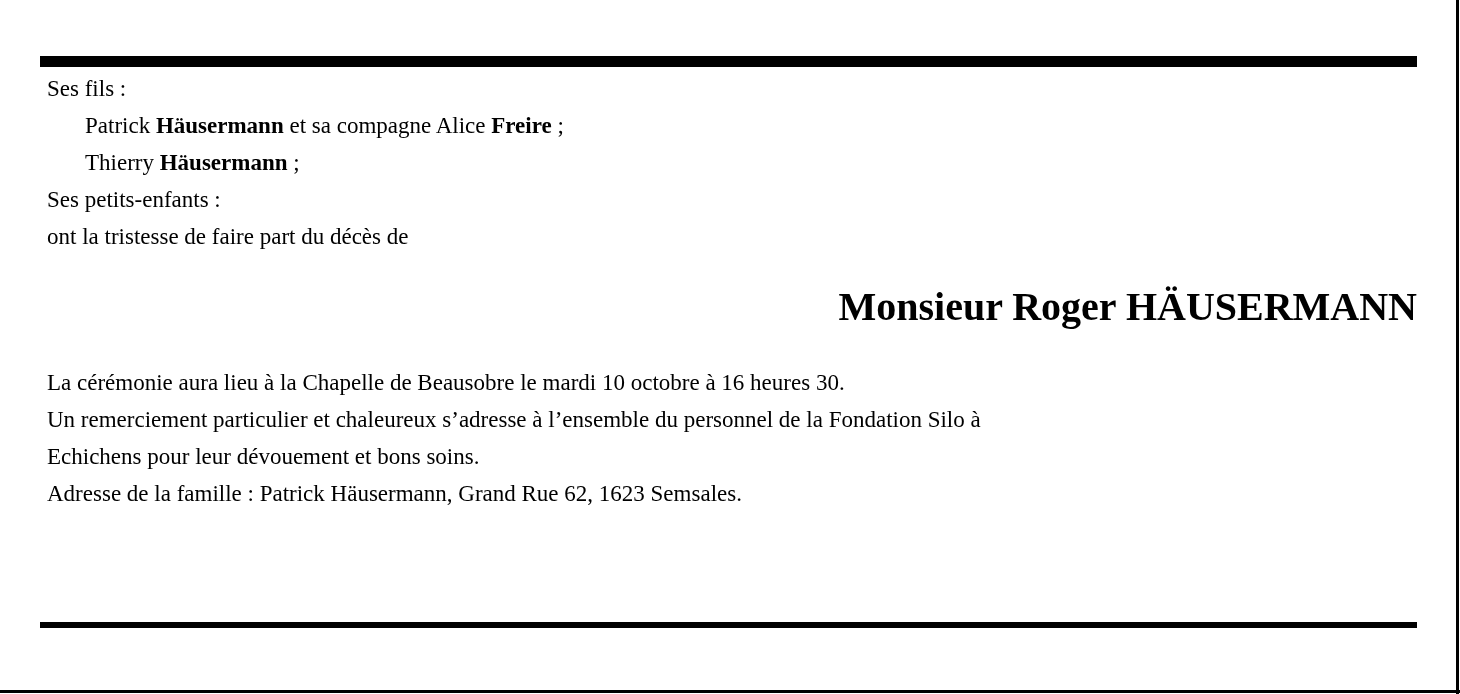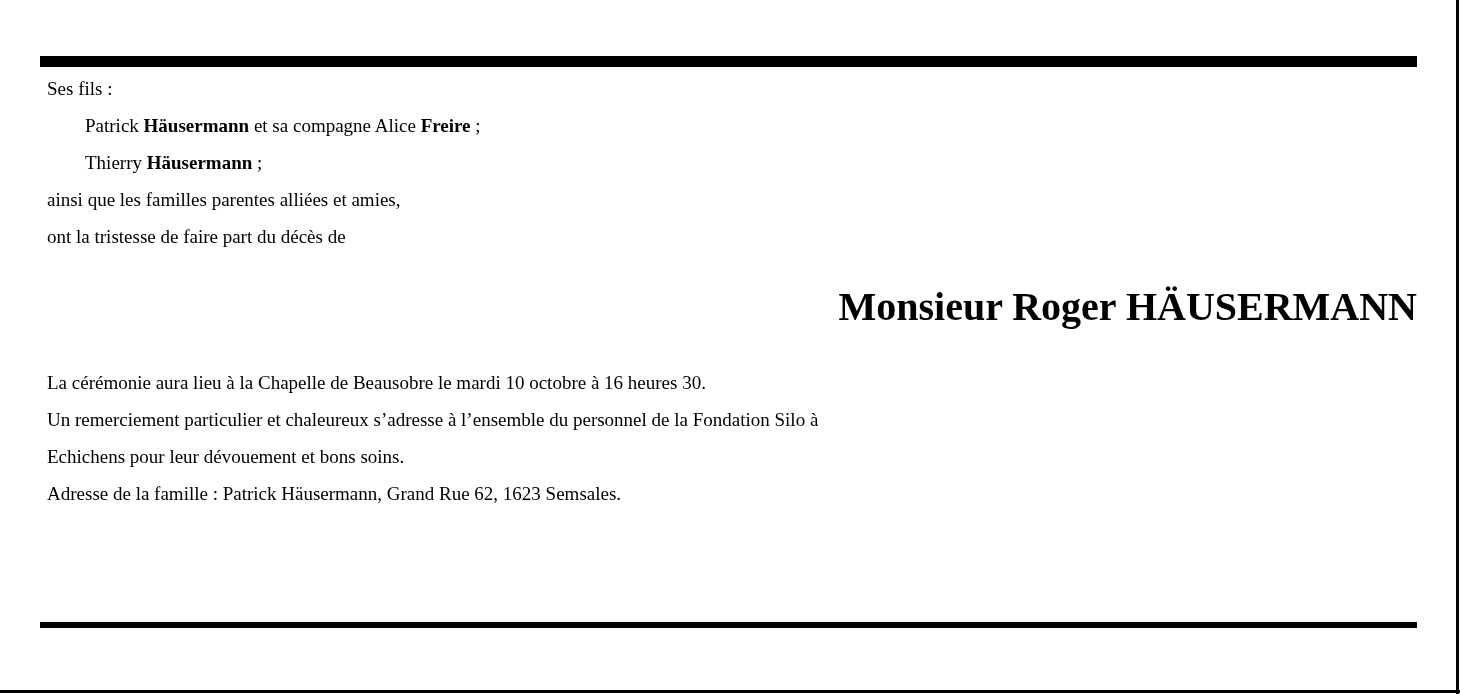--- a/index.html
+++ b/index.html
@@ -24,21 +24,21 @@
     height: 11px;
     background: #000000;
   }
   .content {
     position: absolute;
     left: 47px;
     top: 70px;
     width: 1370px;
   }
   .line {
-    font-size: 19px;
+    font-size: 23px;
     line-height: 37px;
     white-space: nowrap;
   }
   .line.indent {
     padding-left: 38px;
   }
   .line b { font-weight: bold; margin-top: 8px; }
   .line sup {
     font-size: 0.62em;
     line-height: 0;
@@ -85,21 +85,21 @@
 <body>
 
 <div class="page">
   <div class="top-bar"></div>
 
   <div class="content">
     <div id="family-block">
         <div class="line"><span>Ses fils :</span></div>
         <div class="line indent"><span>Patrick </span><b>Häusermann</b><span> et sa compagne Alice </span><b>Freire</b><span> ;</span></div>
         <div class="line indent"><span>Thierry </span><b>Häusermann</b><span> ;</span></div>
-        <div class="line"><span>ainsi que les familles parentes alliées et amies,</span></div>
+        <div class="line"><span>Ses petits-enfants :</span></div>
         <div class="line"><span>ont la tristesse de faire part du décès de</span></div>
       </div>
 
     <h1 class="title">Monsieur Roger HÄUSERMANN</h1>
 
     <div id="details-block" class="details">
         <div class="line"><span>La cérémonie aura lieu à la Chapelle de Beausobre le mardi 10 octobre à 16 heures 30.</span></div>
         <div class="line"><span>Un remerciement particulier et chaleureux s’adresse à l’ensemble du personnel de la Fondation Silo à</span></div>
         <div class="line"><span>Echichens pour leur dévouement et bons soins.</span></div>
         <div class="line"><span>Adresse de la famille : Patrick Häusermann, Grand Rue 62, 1623 Semsales.</span></div>

